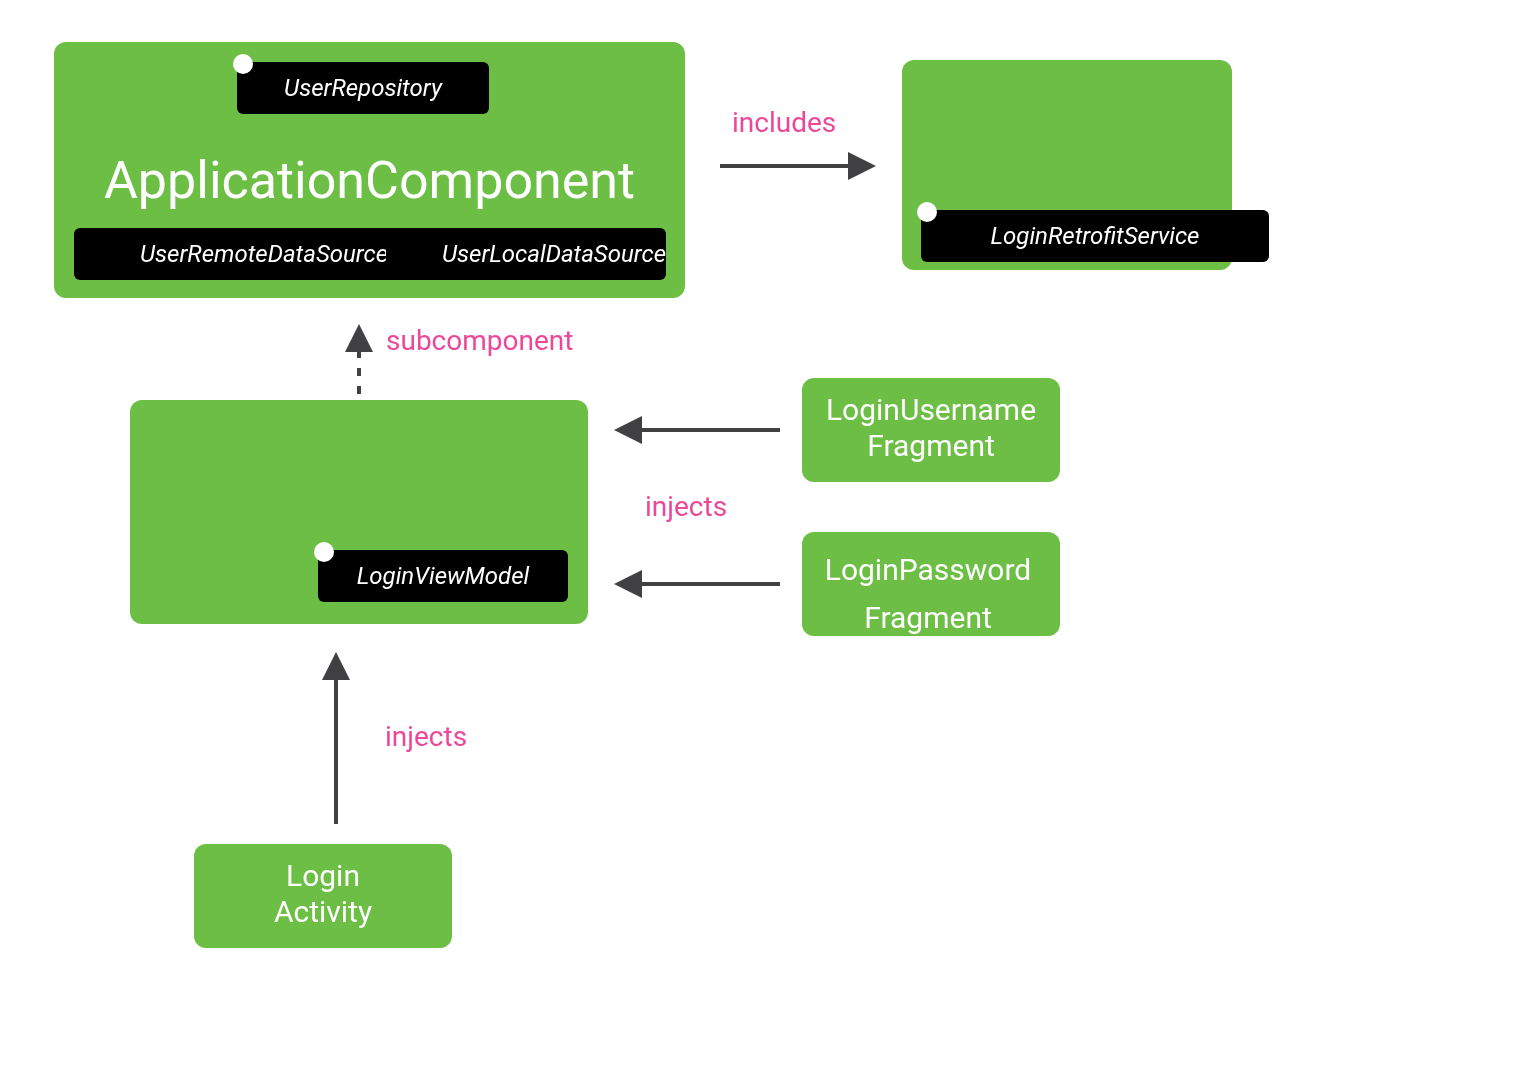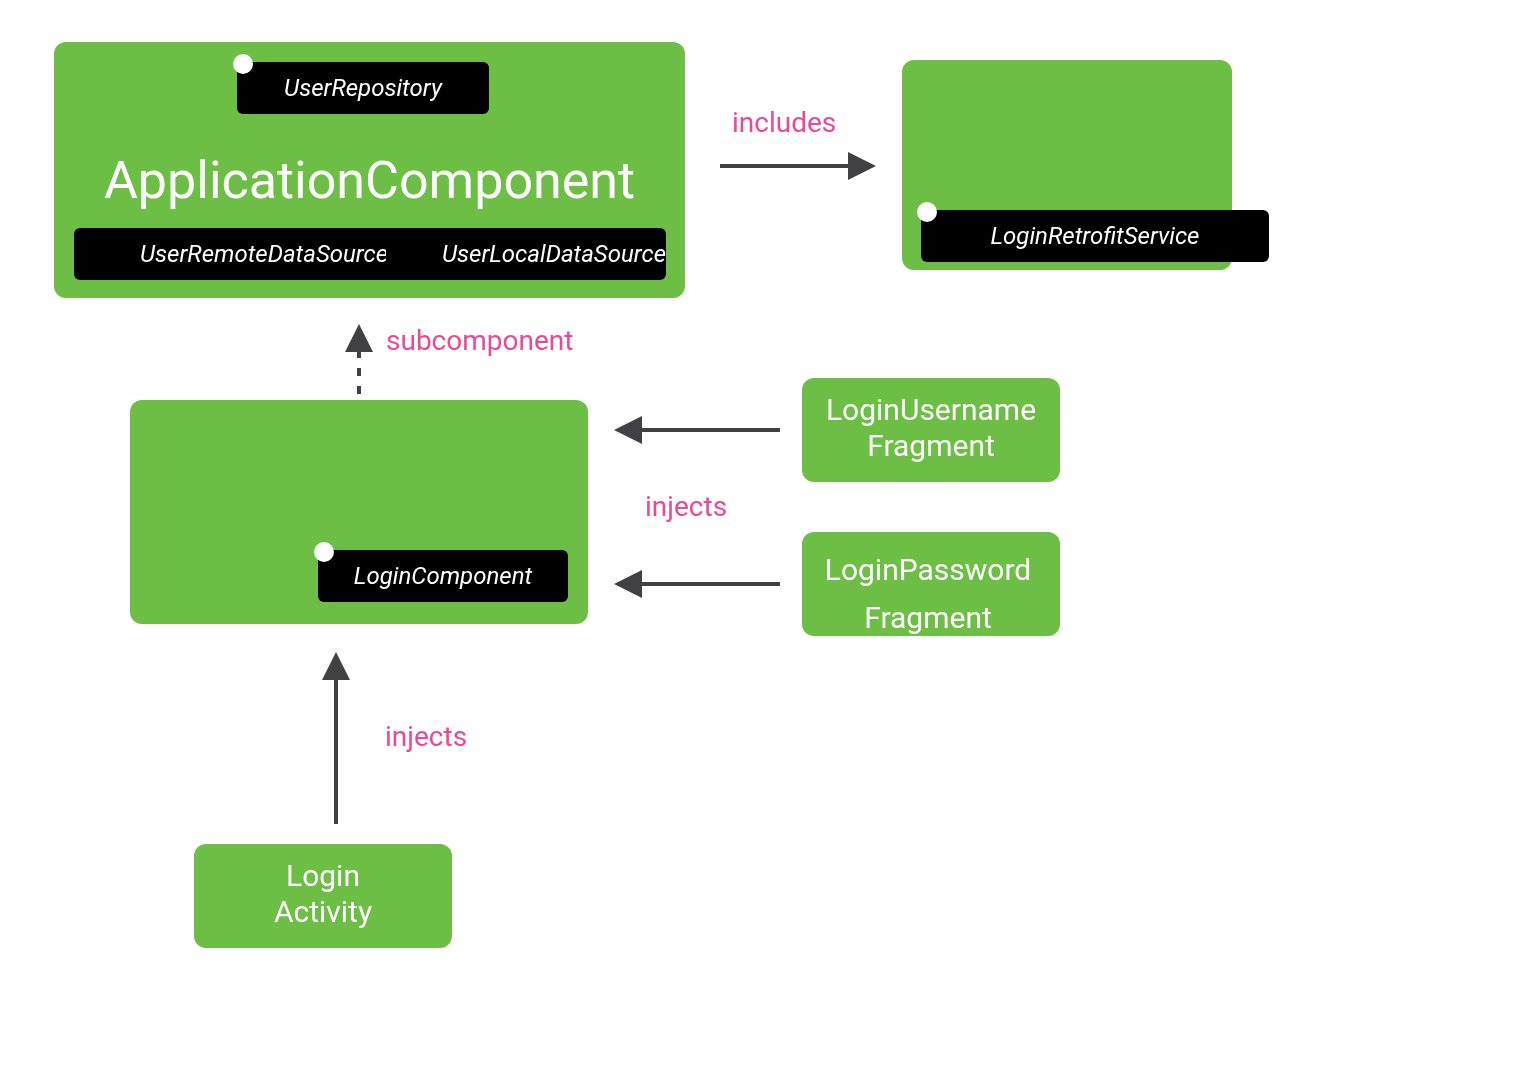--- a/index.html
+++ b/index.html
@@ -80,21 +80,21 @@
 
   <div class="box" style="left:902px; top:60px; width:330px; height:210px;">
     <div class="chip" style="left:19px; top:150px; width:348px; height:52px;">
       <span>LoginRetrofitService</span>
       <span class="dot" style="left:-4px; top:-8px;"></span>
     </div>
   </div>
 
   <div class="box" style="left:130px; top:400px; width:458px; height:224px;">
     <div class="chip" style="left:188px; top:150px; width:250px; height:52px;">
-      <span>LoginComponent</span>
+      <span>LoginViewModel</span>
       <span class="dot" style="left:-4px; top:-8px;"></span>
     </div>
   </div>
 
   <div class="box" style="left:802px; top:378px; width:258px; height:104px;">
     <div class="title" style="position:absolute; left:0; right:0; top:14px; font-size:30px; line-height:36px;">LoginUsername
 Fragment</div>
   </div>
 
   <div class="box" style="left:802px; top:532px; width:258px; height:104px;">

